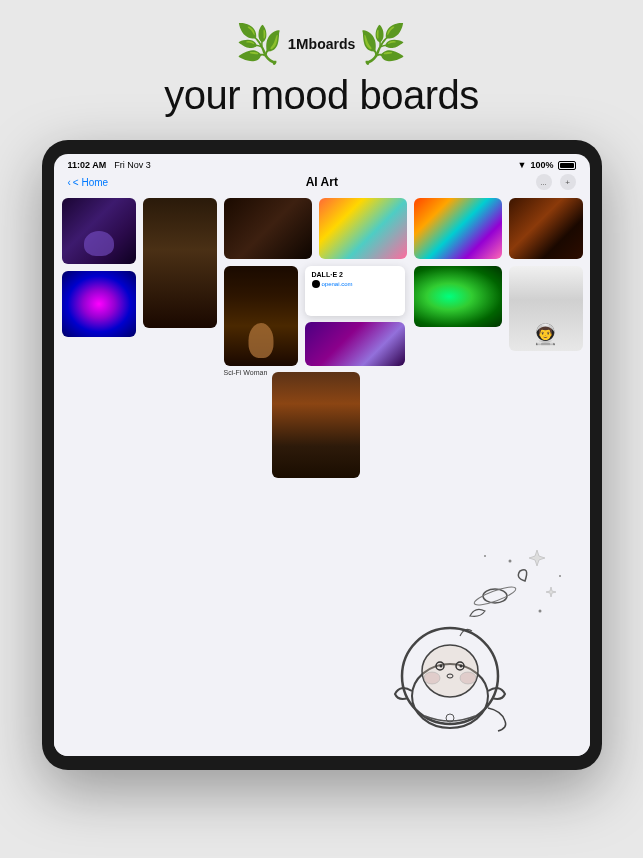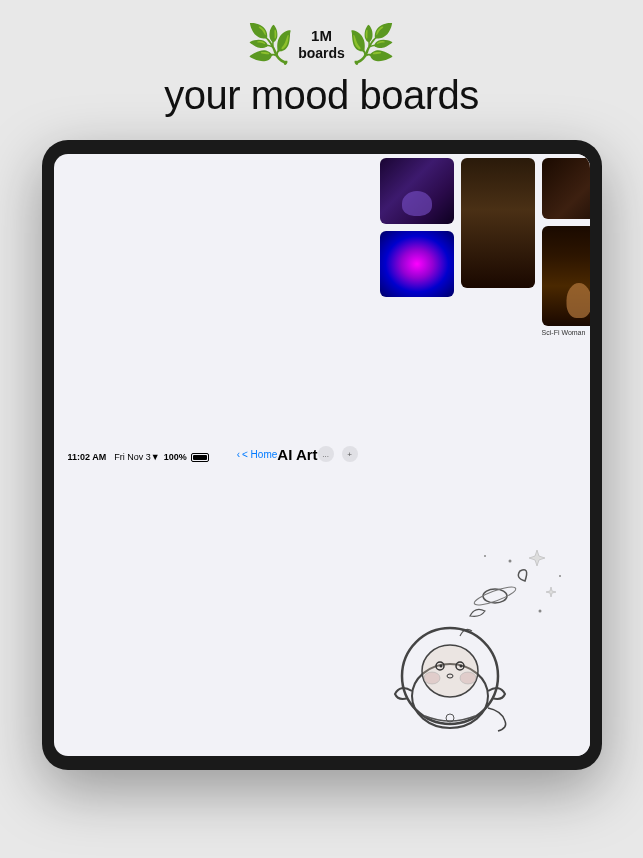--- a/index.html
+++ b/index.html
@@ -25,21 +25,21 @@
 
     .laurel-badge {
       display: flex;
       align-items: center;
       gap: 4px;
       margin-bottom: 6px;
     }
 
     .badge-text {
       display: flex;
-      flex-direction: column;
+      flex-direction: row;
       align-items: center;
       font-size: 14px;
       font-weight: 600;
       line-height: 1.2;
       color: #111;
     }
 
     .badge-text .number {
       font-size: 15px;
       font-weight: 700;
@@ -74,20 +74,21 @@
     }
 
     .ipad-screen {
       width: 100%;
       height: 100%;
       background: #f2f2f7;
       border-radius: 14px;
       overflow: hidden;
       position: relative;
       display: flex;
+      flex-direction: column;
     }
 
     
     .status-bar {
       display: flex;
       justify-content: space-between;
       align-items: center;
       padding: 6px 14px 2px;
       font-size: 9px;
       font-weight: 600;
@@ -111,21 +112,21 @@
     .nav-back {
       display: flex;
       align-items: center;
       gap: 2px;
       color: #007aff;
       font-size: 10px;
       font-weight: 400;
     }
 
     .nav-title {
-      font-size: 15px;
+      font-size: 12px;
       font-weight: 600;
       color: #000;
     }
 
     .nav-actions {
       display: flex;
       align-items: center;
       gap: 8px;
     }
 

